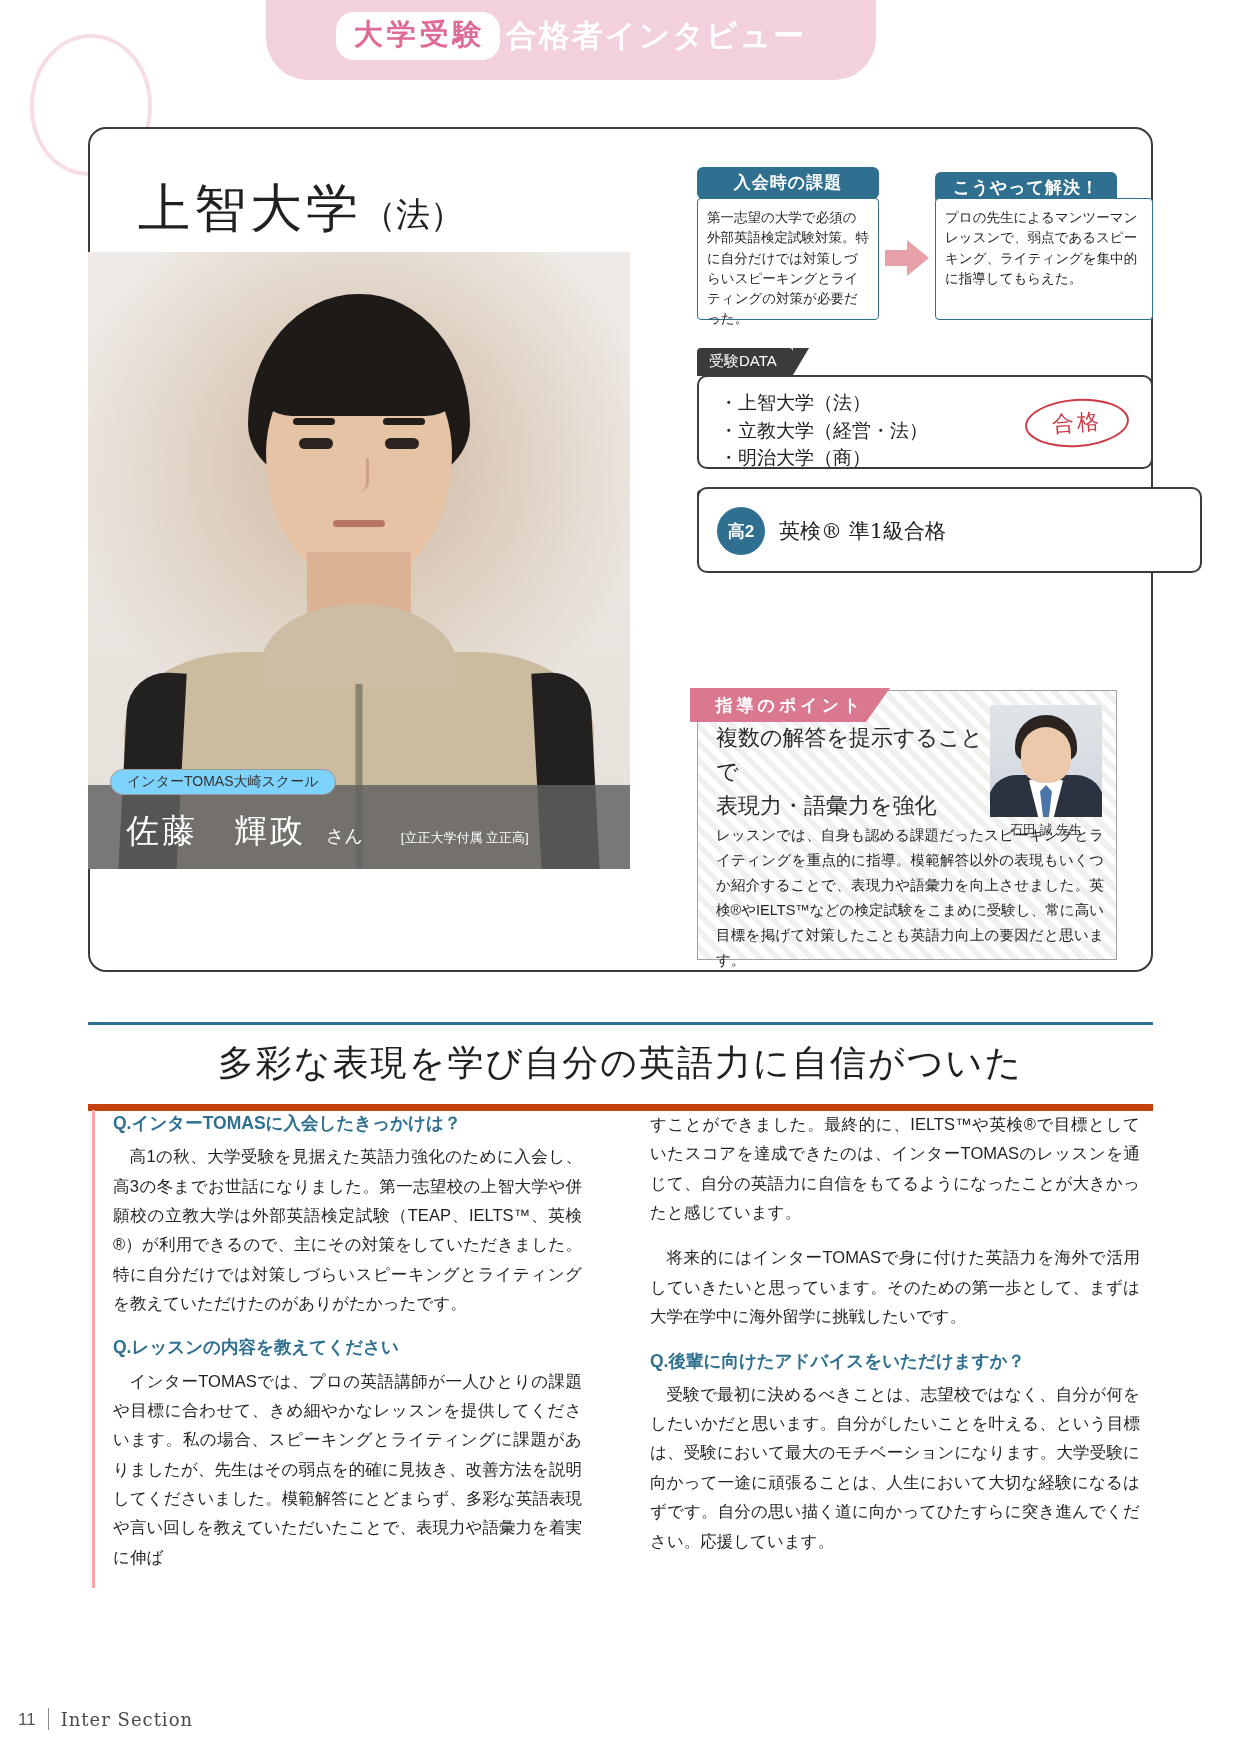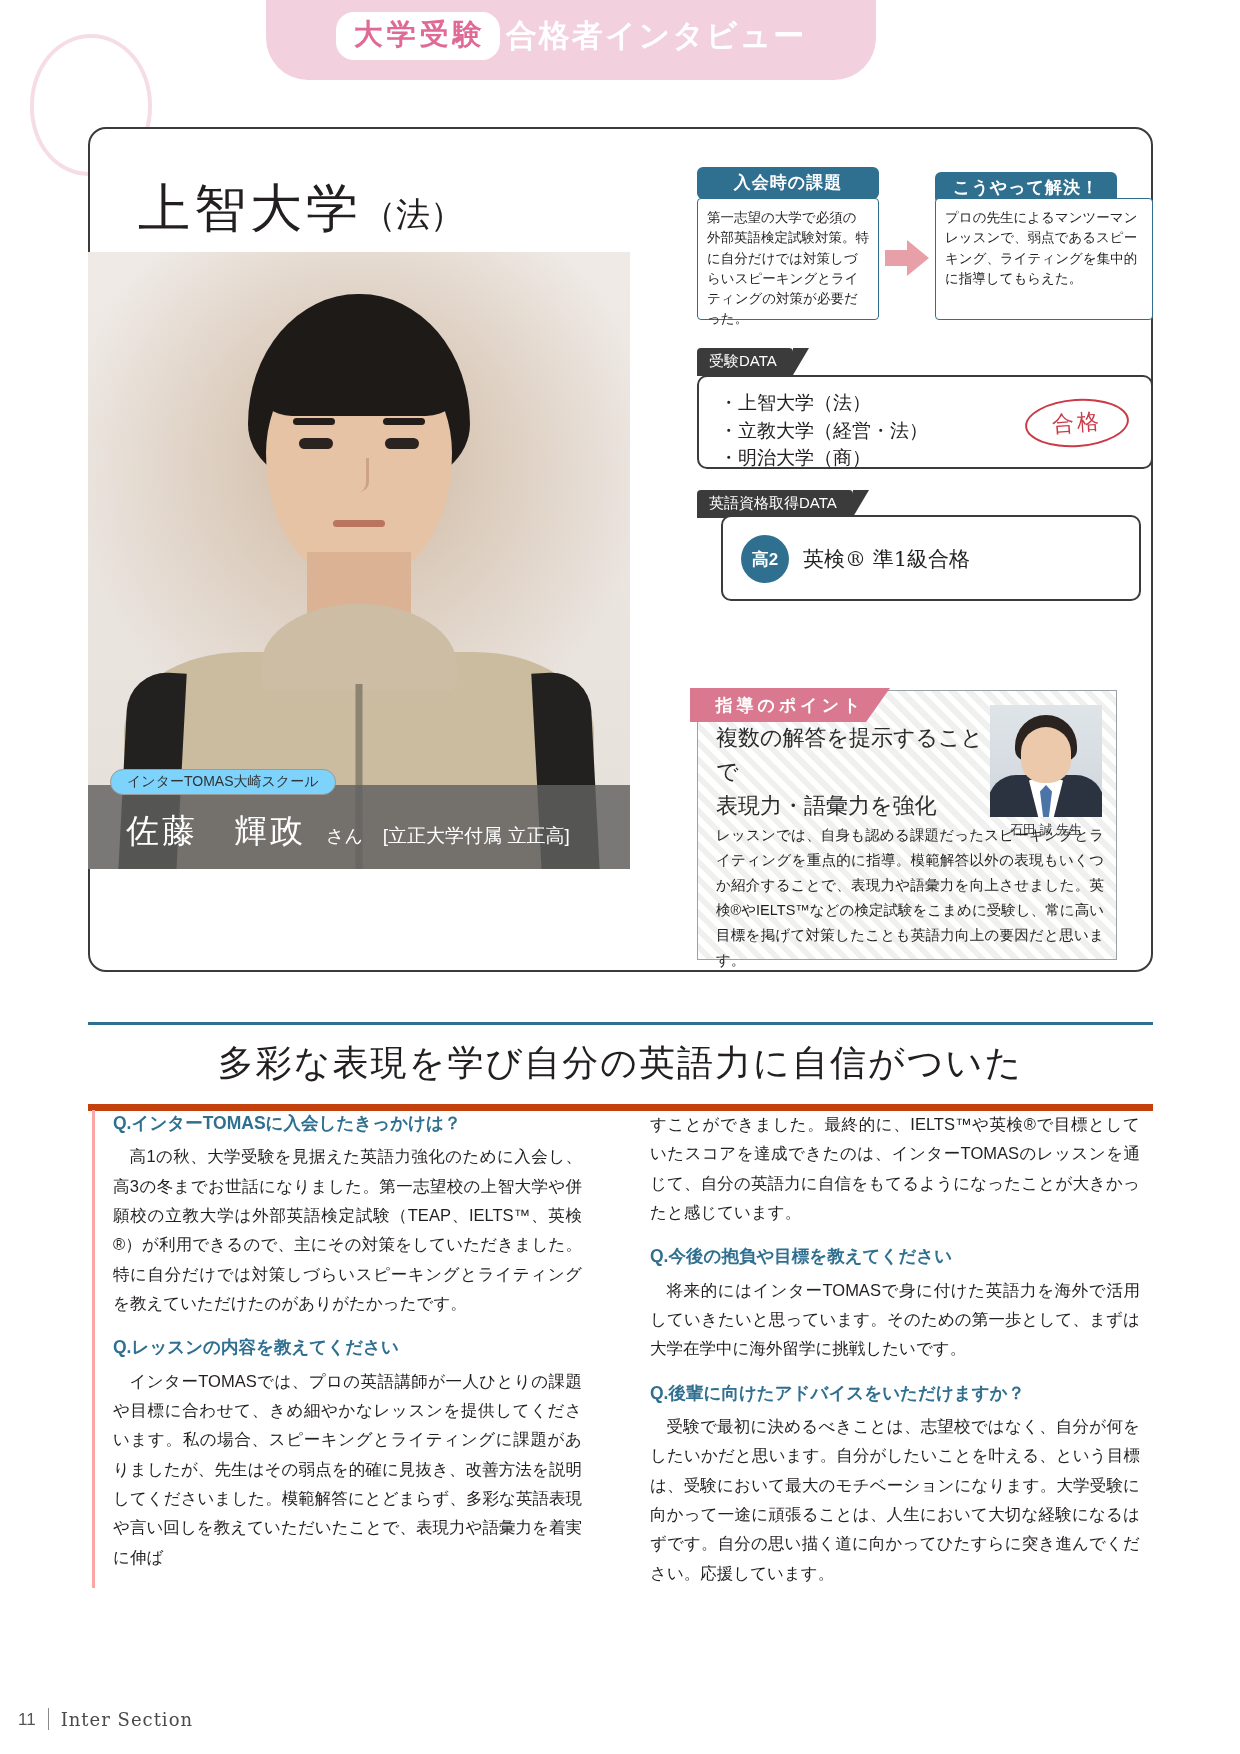--- a/index.html
+++ b/index.html
@@ -119,21 +119,21 @@
   .school-pill{
     position:absolute; left:22px; top:-16px; background:#7dd3fc; color:#333;
     border:1px solid #9a9a9a; border-radius:14px; font-size:14px;
     padding:3px 16px; white-space:nowrap;
   }
   .name-line{
     position:absolute; left:38px; top:24px; display:flex; align-items:baseline; gap:20px;
   }
   .name-main{ font-family:"DejaVu Serif", serif; font-size:33px; letter-spacing:3px;}
   .name-san{ font-size:18px; }
-  .name-hs{ font-size:19px; }
+  .name-hs{ font-size:13px; margin-left:18px; }
 
   
   .hdr-tab{
     position:absolute; color:#fff; font-size:17px; font-weight:bold;
     letter-spacing:1px; text-align:center; padding:4px 0 5px;
   }
   .box{
     position:absolute; border:2px solid #3b3b3b; border-radius:10px; background:#fff;
   }
 
@@ -165,21 +165,21 @@
   #exam-box{ left:697px; top:375px; width:456px; height:94px; }
   .exam-list{ position:absolute; left:20px; top:12px; font-family:"DejaVu Serif", serif; font-size:19px; line-height:1.45;}
   .pass-stamp{
     position:absolute; right:22px; top:22px; width:104px; height:48px;
     border:2.5px solid #cc3a46; border-radius:50%;
     color:#cc3a46; font-family:"DejaVu Serif", serif; font-size:22px; letter-spacing:3px;
     display:flex; align-items:center; justify-content:center; transform:rotate(-4deg);
   }
 
   #eng-head{ left:697px; top:490px; }
-  #eng-box{ left:697px; top:515px; width:420px; height:86px;margin-left:24px;}
+  #eng-box{ left:697px; top:487px; width:505px; height:86px;}
   .grade-badge{
     position:absolute; left:18px; top:18px; width:48px; height:48px; border-radius:50%;
     background:#2f6f8f; color:#fff; font-size:17px; font-weight:bold;
     display:flex; align-items:center; justify-content:center;
   }
   .eng-text{ position:absolute; left:80px; top:28px; font-size:21px; font-family:"DejaVu Serif", serif;}
 
   
   .teacher-panel{
     position:absolute; left:697px; top:690px; width:420px; height:270px;
@@ -353,21 +353,20 @@
 
 <div class="col left">
   <p class="q">Q.インターTOMASに入会したきっかけは？</p>
   <p class="a">高1の秋、大学受験を見据えた英語力強化のために入会し、高3の冬までお世話になりました。第一志望校の上智大学や併願校の立教大学は外部英語検定試験（TEAP、IELTS™、英検®）が利用できるので、主にその対策をしていただきました。特に自分だけでは対策しづらいスピーキングとライティングを教えていただけたのがありがたかったです。</p>
   <p class="q">Q.レッスンの内容を教えてください</p>
   <p class="a">インターTOMASでは、プロの英語講師が一人ひとりの課題や目標に合わせて、きめ細やかなレッスンを提供してくださいます。私の場合、スピーキングとライティングに課題がありましたが、先生はその弱点を的確に見抜き、改善方法を説明してくださいました。模範解答にとどまらず、多彩な英語表現や言い回しを教えていただいたことで、表現力や語彙力を着実に伸ば</p>
 </div>
 
 <div class="col right">
   <p class="a cont">すことができました。最終的に、IELTS™や英検®で目標としていたスコアを達成できたのは、インターTOMASのレッスンを通じて、自分の英語力に自信をもてるようになったことが大きかったと感じています。</p>
-  <p class="q">Q.今後の抱負や目標を教えてください</p>
   <p class="a">将来的にはインターTOMASで身に付けた英語力を海外で活用していきたいと思っています。そのための第一歩として、まずは大学在学中に海外留学に挑戦したいです。</p>
   <p class="q">Q.後輩に向けたアドバイスをいただけますか？</p>
   <p class="a">受験で最初に決めるべきことは、志望校ではなく、自分が何をしたいかだと思います。自分がしたいことを叶える、という目標は、受験において最大のモチベーションになります。大学受験に向かって一途に頑張ることは、人生において大切な経験になるはずです。自分の思い描く道に向かってひたすらに突き進んでください。応援しています。</p>
 </div>
 
 <div class="footer">
   <span class="pg-num">11</span>
   <span class="foot-rule"></span>
   <span class="foot-txt">Inter Section</span>
 </div>

